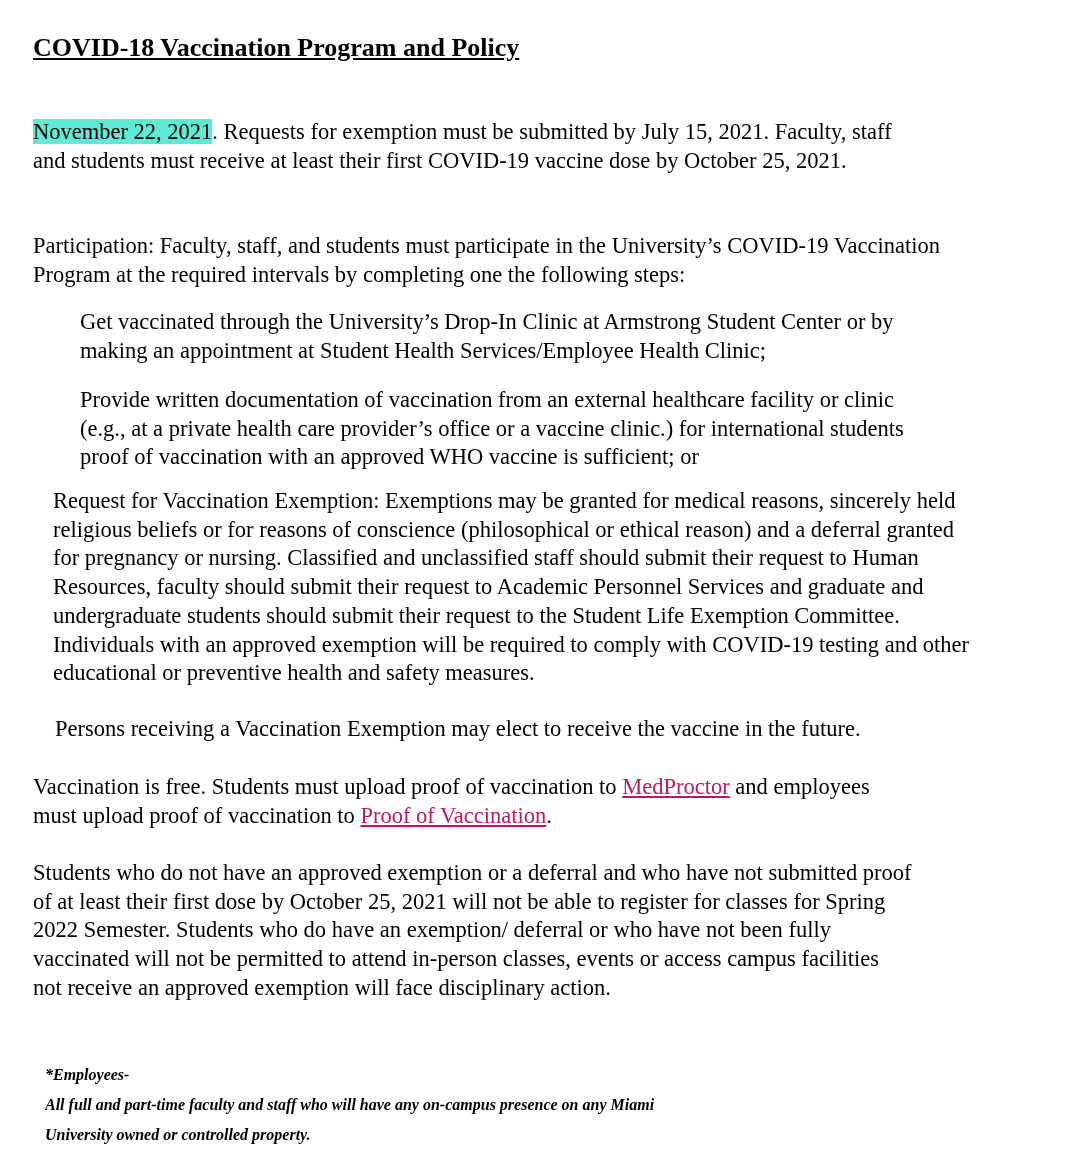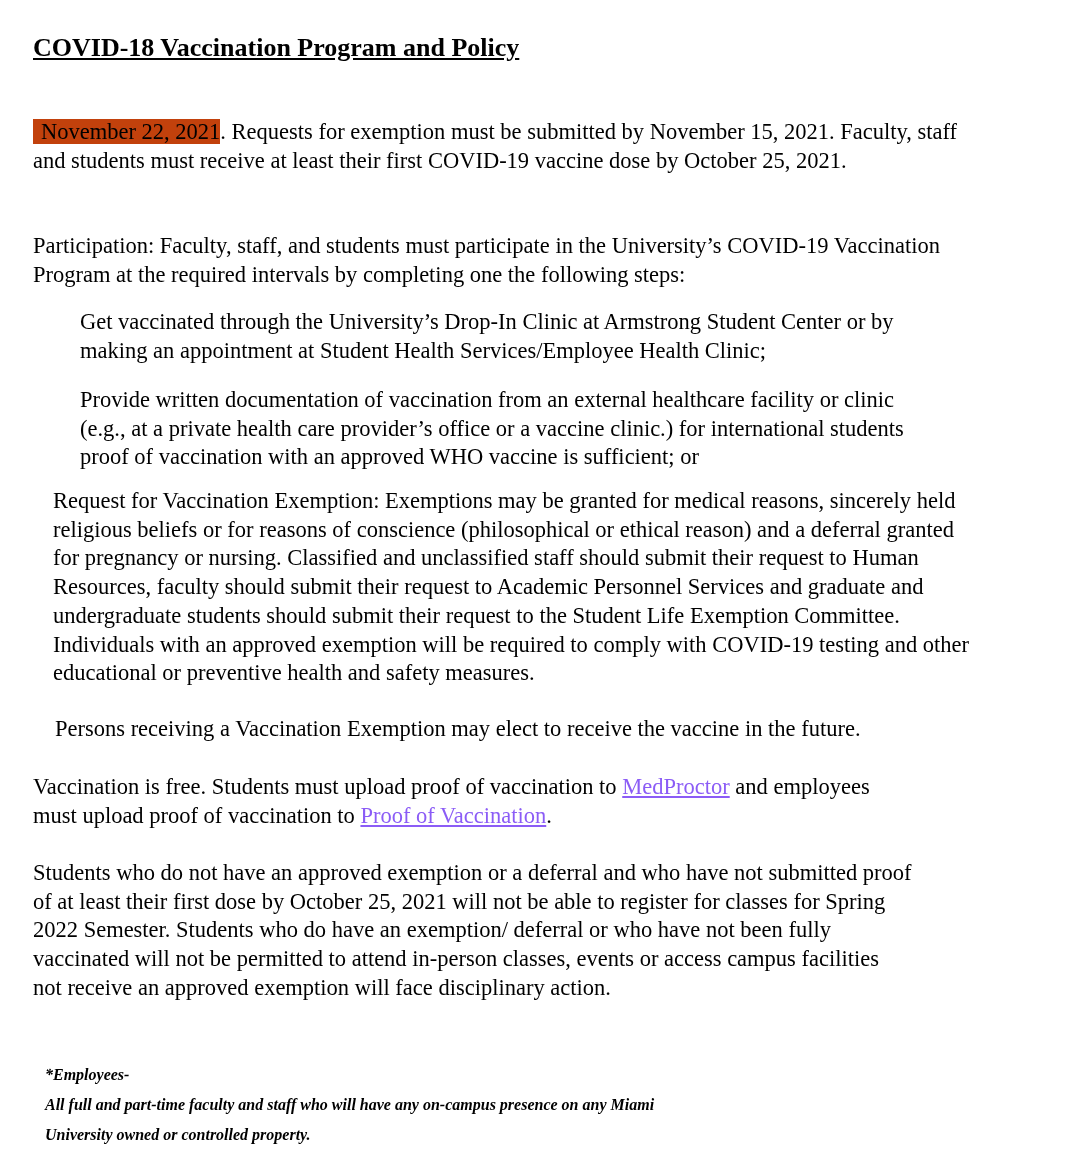--- a/index.html
+++ b/index.html
@@ -12,33 +12,33 @@
     .title {
       position:absolute; left:0; top:33px;
       font-size:26px; font-weight:bold; text-decoration:underline;
       white-space:nowrap; letter-spacing:0px;
     }
     .para {
       position:absolute; left:0; width:1020px;
       font-size:22.5px; line-height:28.7px;
     }
     .indent { left:47px; width:960px; }
-    .hl { background:#c2410c;padding-left:8px; }
-    a.link { color:#8b5cf6; text-decoration:underline; }
+    .hl { background:#5eead4; }
+    a.link { color:#be185d; text-decoration:underline; }
     .note { position:absolute; left:12px; width:1020px; font-size:16px; line-height:30px; font-weight:bold; font-style:italic; }
     .line { white-space:nowrap; display:block; }
   </style>
 </head>
 <body>
 
 <div class="page">
   <div class="title">COVID-18 Vaccination Program and Policy</div>
 
   <div class="para" style="top:118px;">
-    <span class="line"><span class="hl">November 22, 2021</span><span>. Requests for exemption must be submitted by November 15, 2021. Faculty, staff</span></span>
+    <span class="line"><span class="hl">November 22, 2021</span><span>. Requests for exemption must be submitted by July 15, 2021. Faculty, staff</span></span>
     <span class="line">and students must receive at least their first COVID-19 vaccine dose by October 25, 2021.</span>
   </div>
 
   <div class="para" style="top:232px;">
     <span class="line">Participation:  Faculty, staff, and students must participate in the University’s COVID-19 Vaccination</span>
     <span class="line">Program at the required intervals by completing one the following steps:</span>
   </div>
 
   <div class="para indent" style="top:308px;">
     <span class="line">Get vaccinated through the University’s Drop-In Clinic at Armstrong Student Center or by</span>

